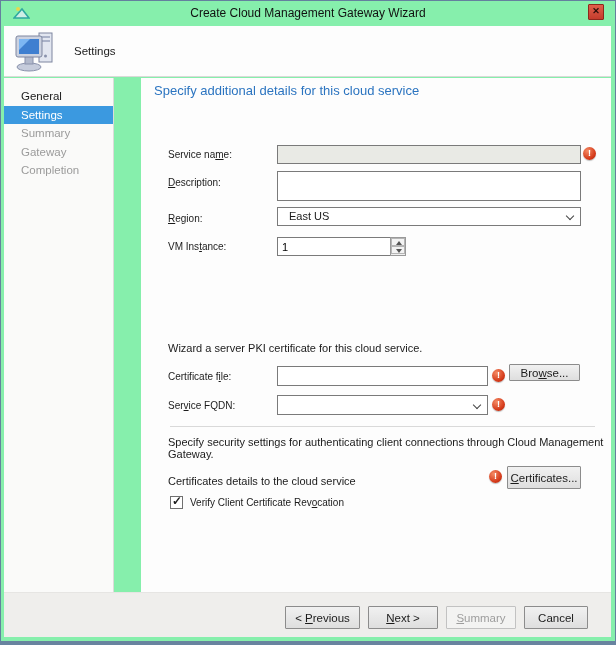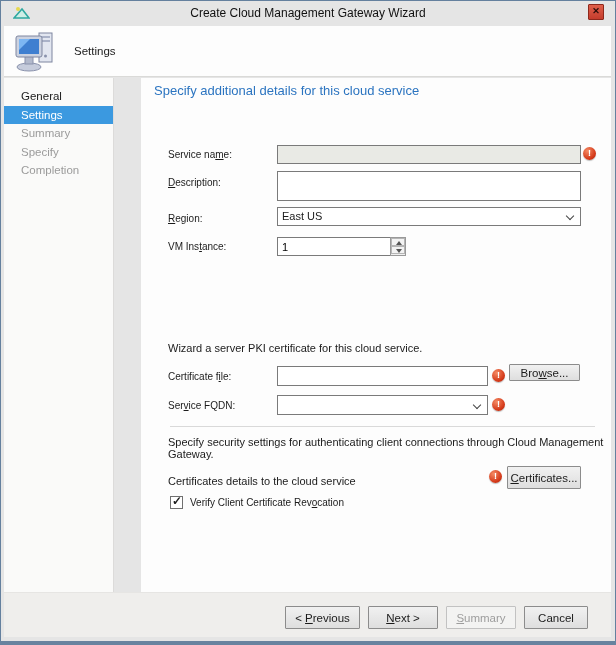--- a/index.html
+++ b/index.html
@@ -1,20 +1,20 @@
 <!DOCTYPE html>
 <html style="--accent: #3b99e0; --heading: #2b74c0; --error: #d43818;"><head>
 <meta charset="utf-8">
 <style>
   * { margin:0; padding:0; box-sizing:border-box; }
   html,body { width:616px; height:645px; }
   body { font-family:"Liberation Sans", sans-serif; font-size:11px; color:#1b1b1b; }
 
   .window { position:relative; width:616px; height:645px;
-            background:#e5e5e5; outline:none;
+            background:#86efac; outline:none;
             box-shadow: inset 0 0 0 1px #64809e; overflow:hidden;text-decoration:underline; }
 
   
   .titlebar { position:absolute; left:0; top:0; width:616px; height:26px; }
   .title { position:absolute; left:0; top:0; width:100%; height:26px;
            line-height:26px; text-align:center; font-size:12px; color:#111; }
   .title-icon { position:absolute; left:13px; top:5px; width:17px; height:15px; }
   .close { position:absolute; left:588px; top:4px; width:16px; height:16px;
            background:linear-gradient(#e0604b,#c43c2c); border:1px solid #8e281c;
            color:#2a0c08; font-size:9px; font-weight:bold; line-height:13px;
@@ -46,21 +46,21 @@
              color:var(--heading,#2b74c0); }
 
   .flabel { position:absolute; font-size:10px; color:#1b1b1b; }
   .ftext  { position:absolute; font-size:11px; color:#1b1b1b; }
 
   .tbox { position:absolute; background:#fff; border:1px solid #7a7a7a;
           font-family:"Liberation Sans",sans-serif; font-size:11px; padding:0 4px; }
   .tbox:disabled, .tbox.disabled { background:#e9eae5; }
 
   .combo { position:absolute; background:#fff; border:1px solid #7a7a7a; }
-  .combo .val { position:absolute; left:4px; top:0; line-height:17px; font-size:11px; }
+  .combo .val { position:absolute; left:11px; top:0; line-height:17px; font-size:11px; }
   .chev { position:absolute; right:7px; top:5px; width:6px; height:6px;
           border-right:1.4px solid #444; border-bottom:1.4px solid #444;
           transform:rotate(45deg); }
 
   .spinner { position:absolute; width:16px; height:19px; border:1px solid #999;
              background:#f0f0f0; }
   .spin-half { position:absolute; left:0; width:14px; height:8px; background:#f3f3f3;
                border:1px solid #b5b5b5; }
   .spin-up { top:0; } .spin-dn { top:8px; }
   .tri-up, .tri-dn { position:absolute; left:3.5px; width:0; height:0;
@@ -119,21 +119,21 @@
         <path d="M5 9 L16 9 L5 20 Z" fill="#7db6f2"></path>
       </svg>
     </span>
     <span class="header-title">Settings</span>
   </div>
 
   <div class="sidebar">
     <div class="side-item">General</div>
     <div class="side-item selected">Settings</div>
     <div class="side-item disabled">Summary</div>
-    <div class="side-item disabled">Specify</div>
+    <div class="side-item disabled">Gateway</div>
     <div class="side-item disabled">Completion</div>
   </div>
 
   <div class="content"></div>
 
   <div class="heading">Specify additional details for this cloud service</div>
 
   <label class="flabel" style="left:168px; top:149px;">Service na<u>m</u>e:</label>
   <input class="tbox disabled" style="left: 277px; top: 145px; width: 304px; height: 19px;" disabled="" value="">
   <span class="err" style="left:583px; top:147px;"></span>

